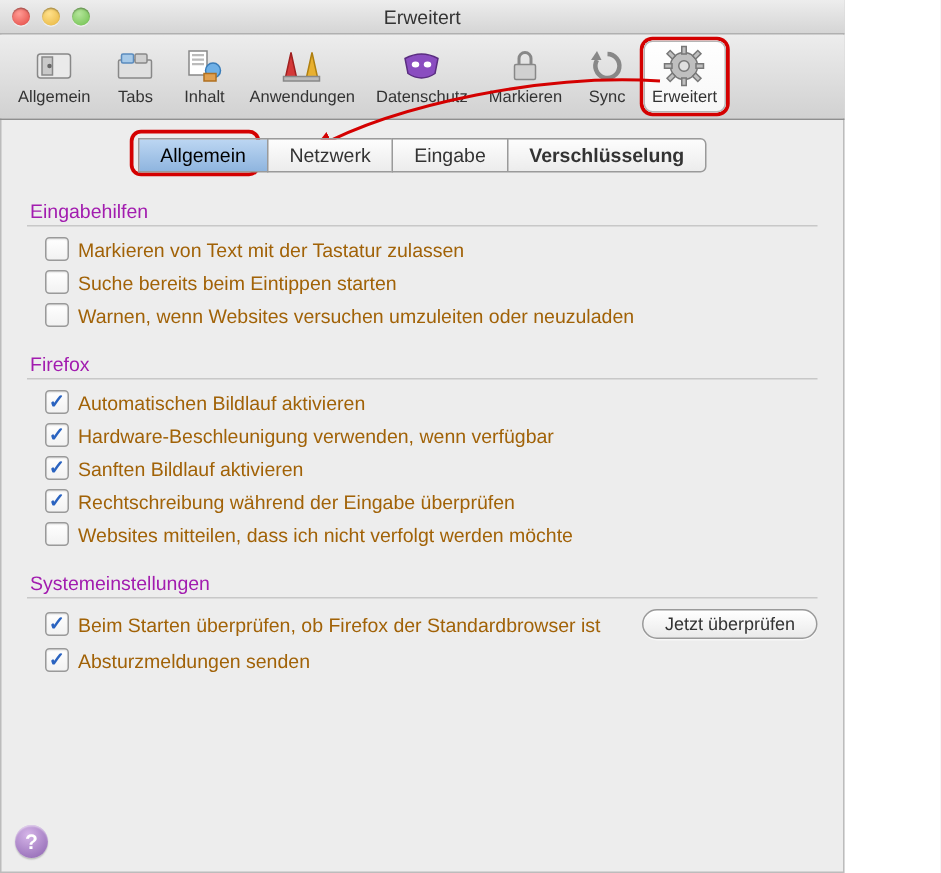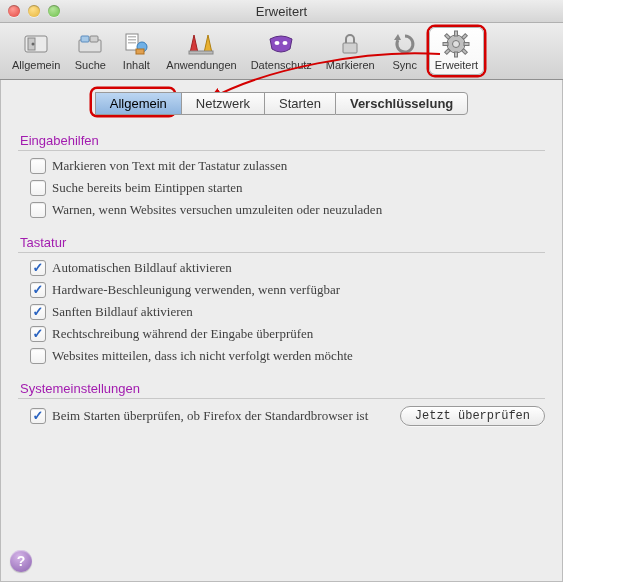--- a/index.html
+++ b/index.html
@@ -160,32 +160,30 @@
   flex-shrink: 0;
 }
 .checkbox.checked::after {
   content: "✓";
   color: #2a63c0;
   font-size: 13px;
   font-weight: bold;
   line-height: 12px;
 }
 .check-label {
-  color: #404040;
-  font-family: Liberation Serif, serif;
+  color: #a16207;
 }
 .push-button {
   border: 1px solid #9a9a9a;
   border-radius: 12px;
   background: linear-gradient(#ffffff, #eaeaea);
   padding: 2px 14px;
   font-size: 12px;
   color: #333;
   box-shadow: 0 1px 0 rgba(255,255,255,0.6), inset 0 1px 1px rgba(255,255,255,0.9);
-  font-family: Liberation Mono, monospace;
 }
 .help-button {
   position: absolute;
   left: 10px;
   bottom: 10px;
   width: 22px;
   height: 22px;
   border-radius: 50%;
   background: radial-gradient(circle at 40% 30%, #d5b5e8 0%, #a17ac0 70%, #8a63aa 100%);
   box-shadow: inset 0 1px 1px rgba(255,255,255,0.5), 0 1px 1px rgba(0,0,0,0.2);
@@ -227,21 +225,21 @@
       <div class="toolbar-label">Allgemein</div>
     </div>
     <div class="toolbar-item">
       <div class="toolbar-icon">
         <svg width="28" height="26" viewBox="0 0 28 26">
             <rect x="3" y="9" width="22" height="12" rx="1" fill="#e0e0e0" stroke="#888"></rect>
             <rect x="5" y="5" width="8" height="6" rx="1" fill="#a6c9e8" stroke="#5a8bbd"></rect>
             <rect x="14" y="5" width="8" height="6" rx="1" fill="#d0d0d0" stroke="#888"></rect>
           </svg>
       </div>
-      <div class="toolbar-label">Suche</div>
+      <div class="toolbar-label">Tabs</div>
     </div>
     <div class="toolbar-item">
       <div class="toolbar-icon">
         <svg width="28" height="26" viewBox="0 0 28 26">
             <rect x="4" y="3" width="12" height="16" fill="#fff" stroke="#888"></rect>
             <rect x="6" y="5" width="8" height="1.5" fill="#bbb"></rect>
             <rect x="6" y="8" width="8" height="1.5" fill="#bbb"></rect>
             <rect x="6" y="11" width="8" height="1.5" fill="#bbb"></rect>
             <circle cx="20" cy="16" r="5" fill="#6fb0e6" stroke="#3a7db9"></circle>
             <rect x="14" y="18" width="8" height="5" fill="#e0a050" stroke="#b07020"></rect>
@@ -317,21 +315,21 @@
     <path d="M235 10 C 160 5, 60 25, 5 55" stroke="#d40000" stroke-width="2" fill="none" marker-end="url(#ah)"></path>
   </svg>
 
   <div class="content">
 
     <div class="tabs-row">
       <div class="segmented" style="position:relative;">
         <div class="seg-highlight" style="top:-3px;left:-3px;width:82px;height:26px;"></div>
         <div class="seg-btn active"><span>Allgemein</span></div>
         <div class="seg-btn"><span>Netzwerk</span></div>
-        <div class="seg-btn"><span>Starten</span></div>
+        <div class="seg-btn"><span>Eingabe</span></div>
         <div class="seg-btn"><span>Verschlüsselung</span></div>
       </div>
     </div>
 
     <div class="section">
       <div class="section-title">Eingabehilfen</div>
       <div class="row">
         <div class="checkbox"></div>
         <span class="check-label">Markieren von Text mit der Tastatur zulassen</span>
       </div>
@@ -339,21 +337,21 @@
         <div class="checkbox"></div>
         <span class="check-label">Suche bereits beim Eintippen starten</span>
       </div>
       <div class="row">
         <div class="checkbox"></div>
         <span class="check-label">Warnen, wenn Websites versuchen umzuleiten oder neuzuladen</span>
       </div>
     </div>
 
     <div class="section">
-      <div class="section-title">Tastatur</div>
+      <div class="section-title">Firefox</div>
       <div class="row">
         <div class="checkbox checked"></div>
         <span class="check-label">Automatischen Bildlauf aktivieren</span>
       </div>
       <div class="row">
         <div class="checkbox checked"></div>
         <span class="check-label">Hardware-Beschleunigung verwenden, wenn verfügbar</span>
       </div>
       <div class="row">
         <div class="checkbox checked"></div>
@@ -370,20 +368,24 @@
     </div>
 
     <div class="section">
       <div class="section-title">Systemeinstellungen</div>
       <div class="row">
         <div class="checkbox checked"></div>
         <span class="check-label">Beim Starten überprüfen, ob Firefox der Standardbrowser ist</span>
         <span style="flex:1"></span>
         <div class="push-button">Jetzt überprüfen</div>
       </div>
+      <div class="row">
+        <div class="checkbox checked"></div>
+        <span class="check-label">Absturzmeldungen senden</span>
+      </div>
     </div>
 
   </div>
 
   <div class="help-button">
       <span>?</span>
     </div>
 
 </div>
 

